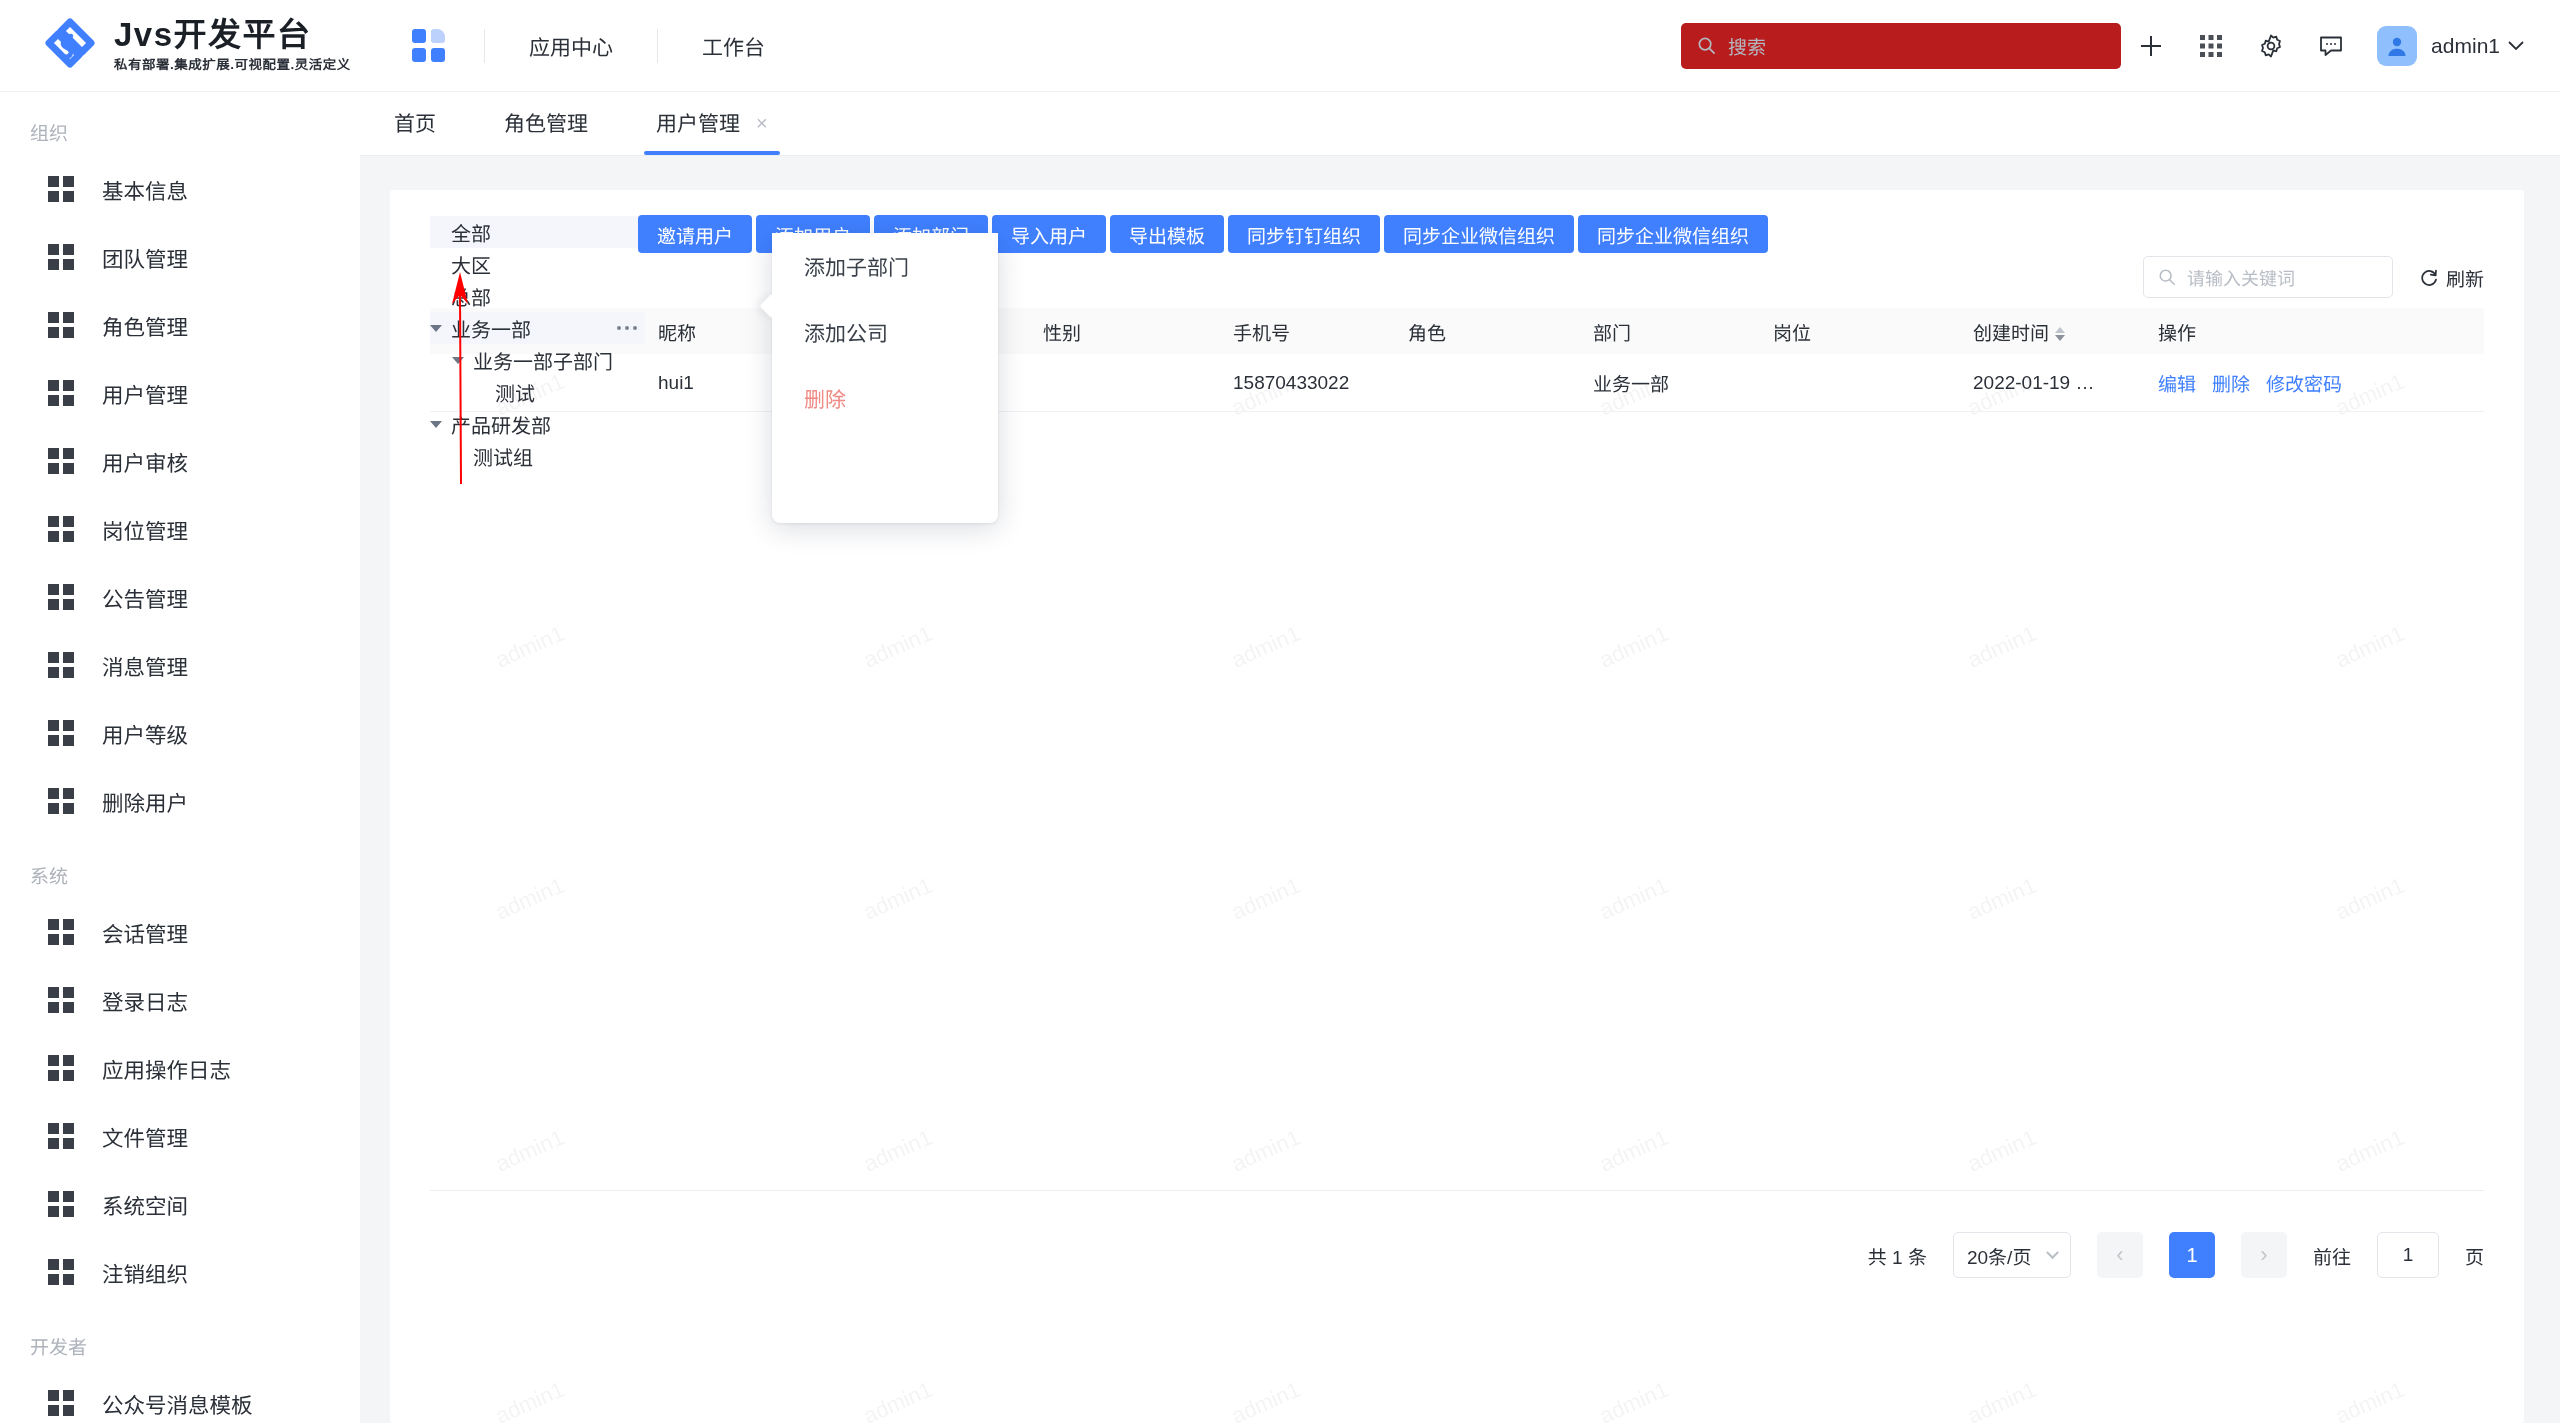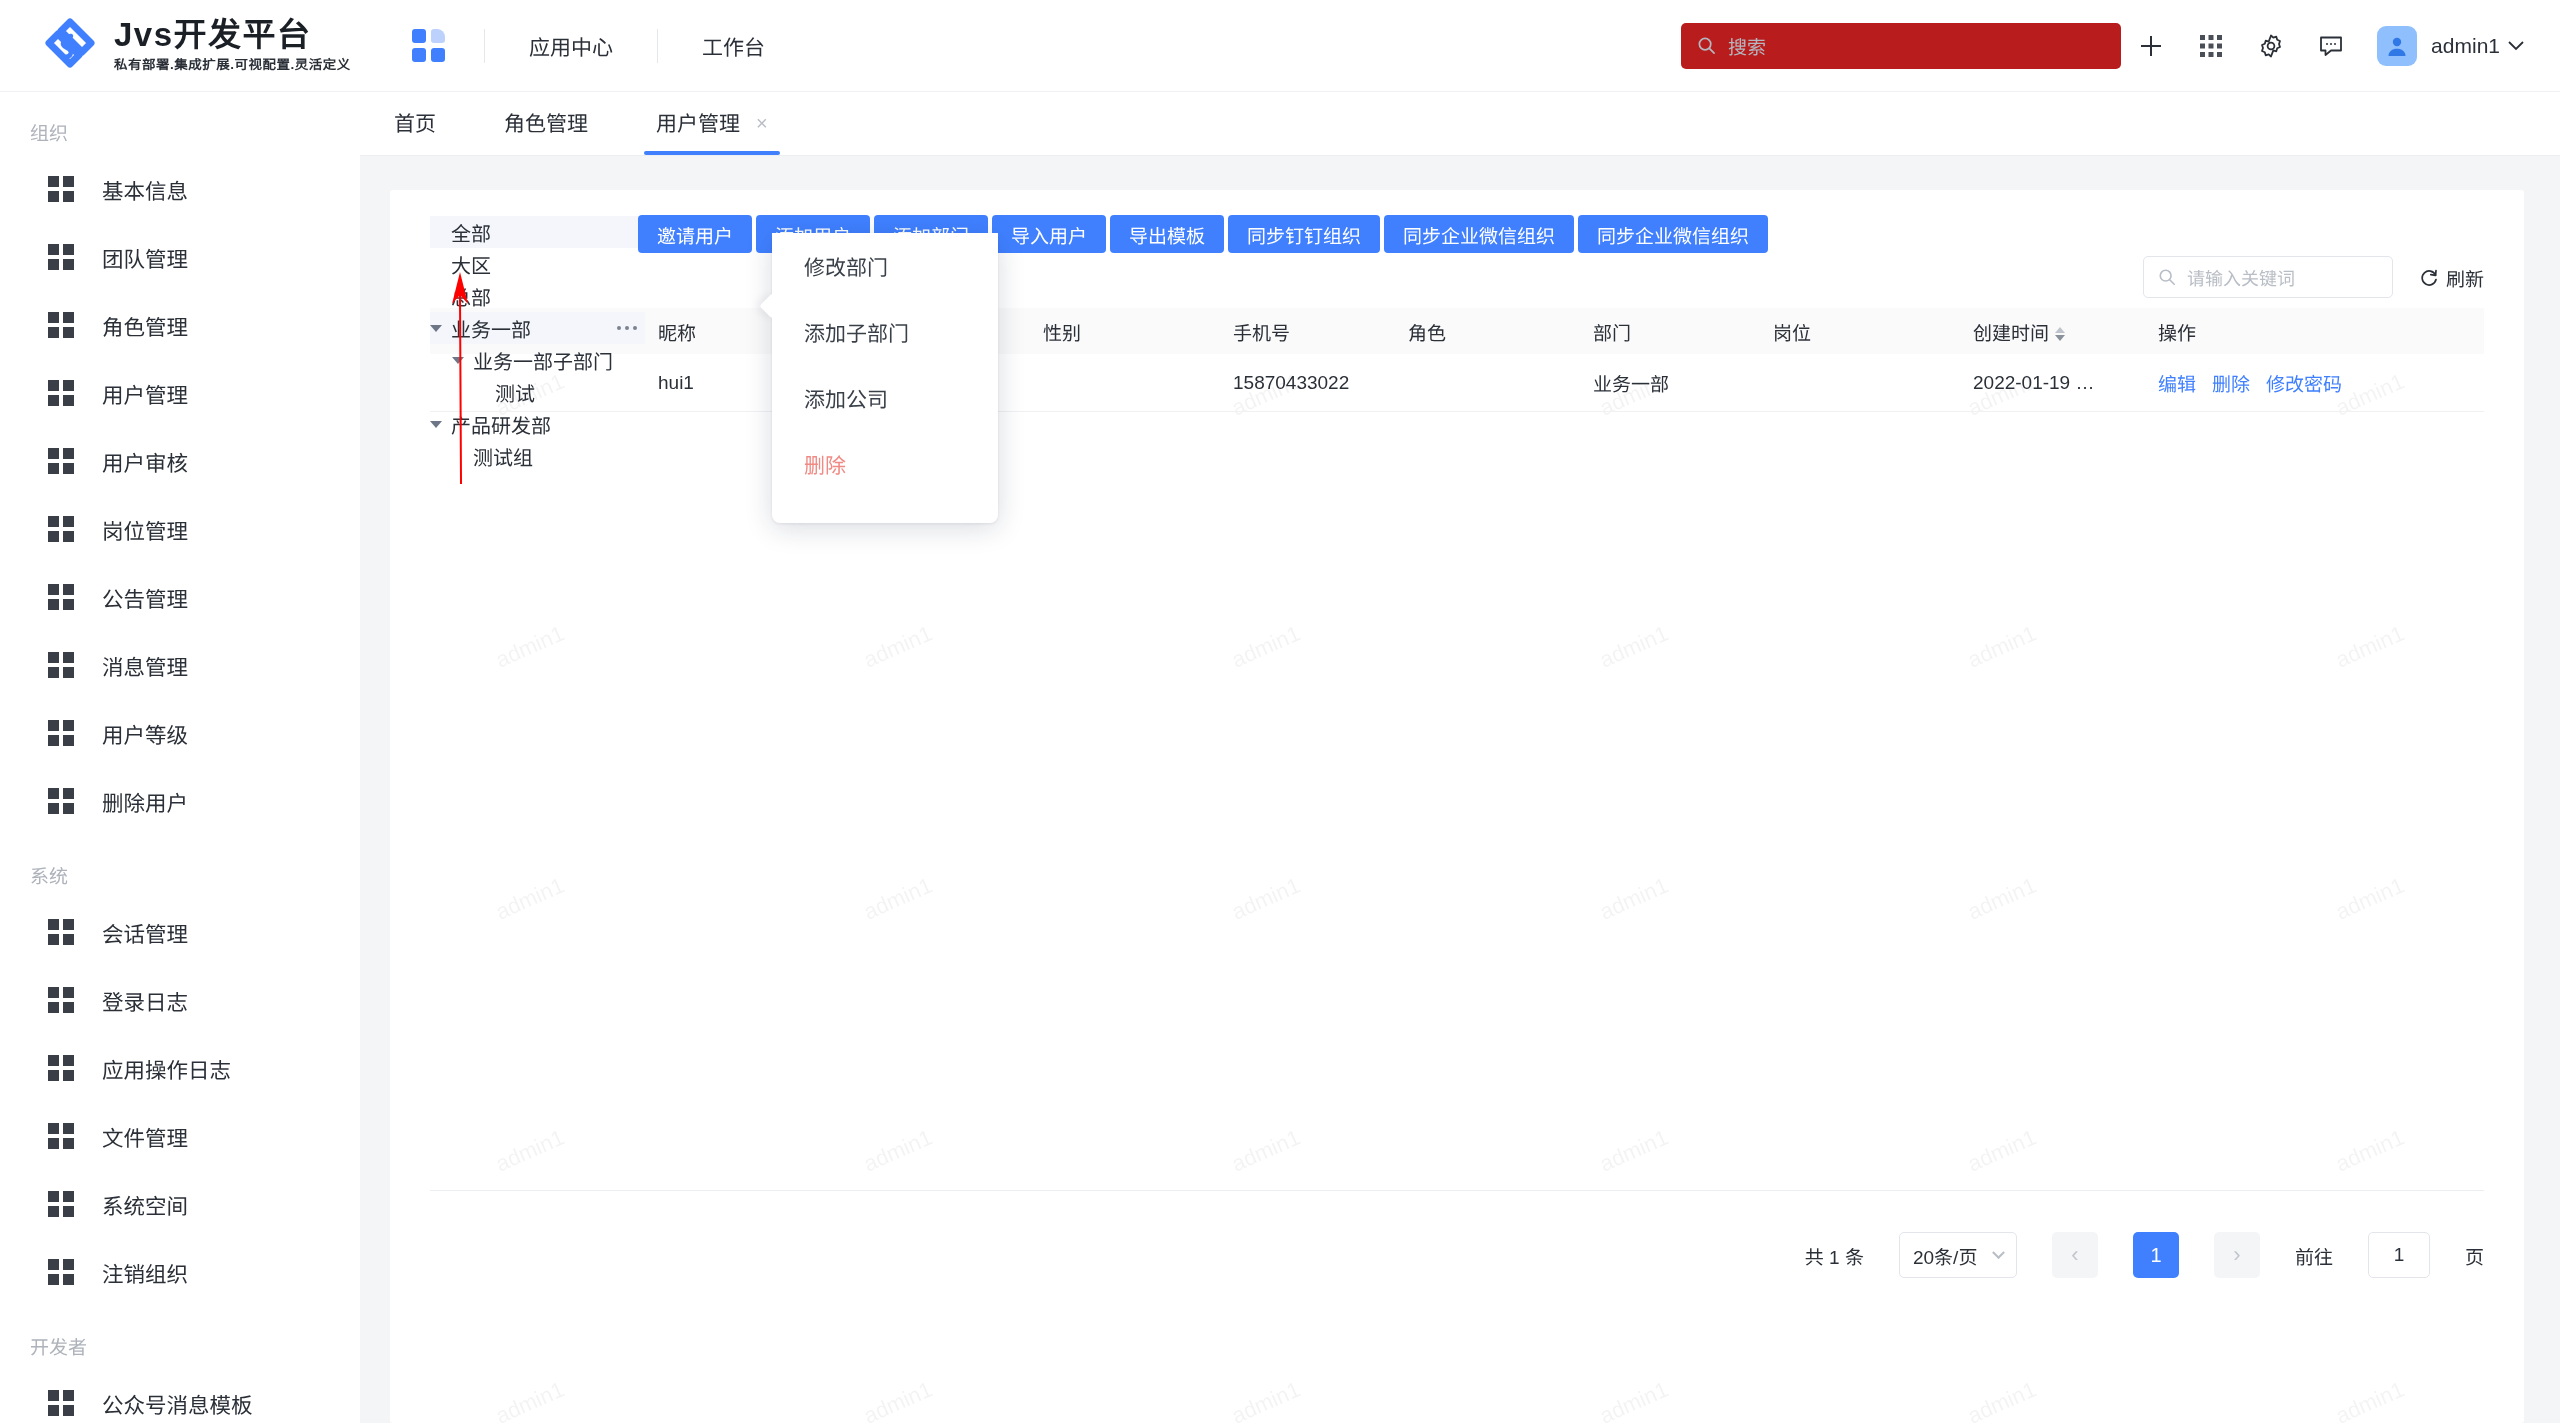--- a/index.html
+++ b/index.html
@@ -178,21 +178,21 @@
   .sorter { display: inline-flex; flex-direction: column; gap: 2px; margin-left: 6px; vertical-align: middle; }
   .sorter .up { width: 0; height: 0; border-left: 5px solid transparent; border-right: 5px solid transparent; border-bottom: 6px solid #bfc4cc; }
   .sorter .dn { width: 0; height: 0; border-left: 5px solid transparent; border-right: 5px solid transparent; border-top: 6px solid #8b919b; }
   .oplink { color: #4080ff; cursor: pointer; margin-right: 16px; font-size: 19px; }
 
   .tdivider { position: absolute; left: 40px; right: 40px; top: 1000px; height: 1px; background: #eceef4; z-index: 4; }
 
   
   .pager {
     position: absolute; right: 40px; top: 1042px; display: flex; align-items: center;
-    gap: 35px; z-index: 6;
+    gap: 26px; z-index: 6;
   }
   .pg-total { font-size: 19px; color: #2b3038; white-space: nowrap; }
   .pg-size {
     width: 118px; height: 46px; border: 1px solid #e2e5ea; border-radius: 5px;
     display: flex; align-items: center; justify-content: space-between; padding: 0 13px;
     font-size: 19px; color: #2b3038; background: #fff; cursor: pointer;
   }
   .chev { width: 9px; height: 9px; border-right: 2px solid #b9bec6; border-bottom: 2px solid #b9bec6; transform: rotate(45deg) translate(-2px,-2px); }
   .pg-btn {
     width: 46px; height: 46px; border-radius: 5px; background: #f4f5f7;
@@ -648,19 +648,18 @@
       </div>
 
     </div>
 
     <svg class="arrow" style="left:80px; top:78px;" width="40" height="250" viewBox="0 0 40 250">
       <path d="M20 250 L19 62 L12 70 L20 38 L28 70 L21 62 L22 250 Z" fill="#ff0000"></path>
     </svg>
   </div>
 
   <div class="ctxmenu" id="ctxmenu">
-      <div class="ctxitem">修改部门</div>
       <div class="ctxitem">添加子部门</div>
       <div class="ctxitem">添加公司</div>
       <div class="ctxitem danger">删除</div>
     </div>
 
 </div>
 
 </body></html>

